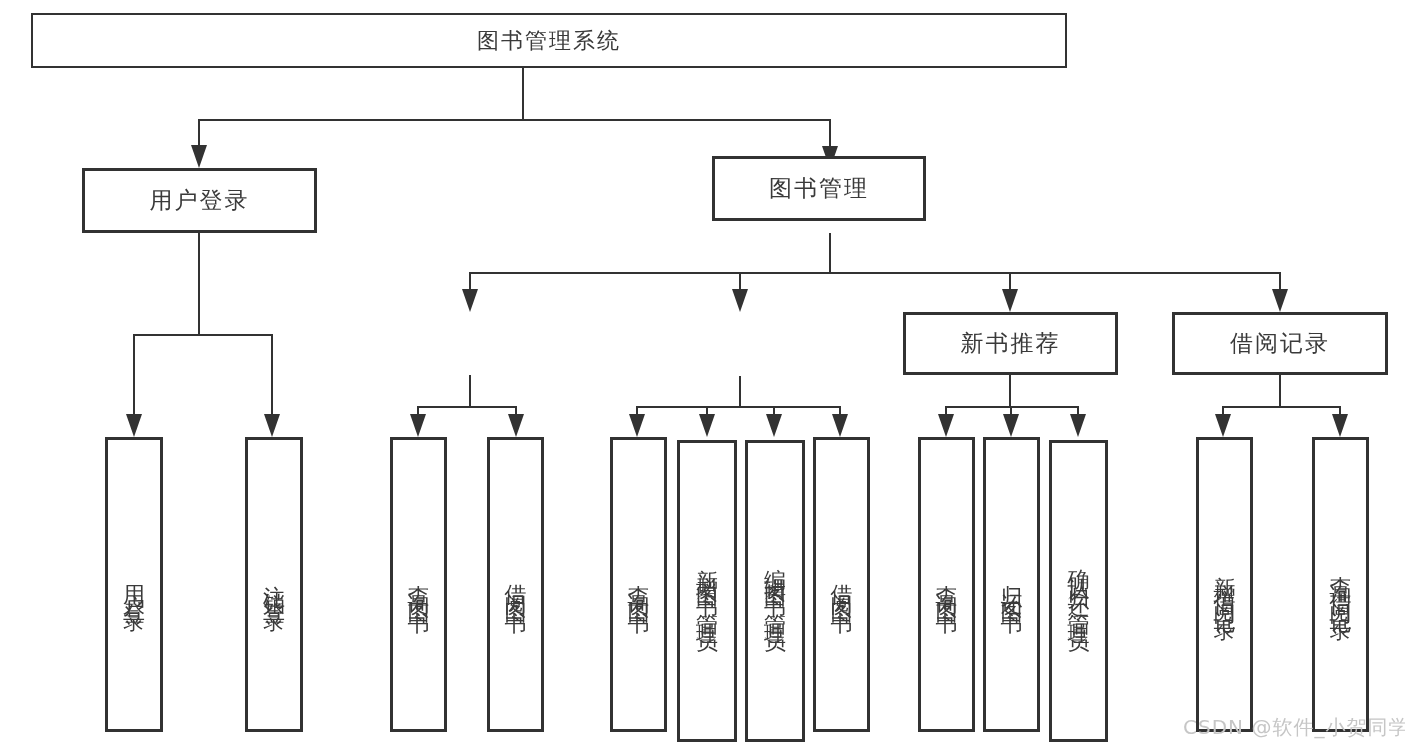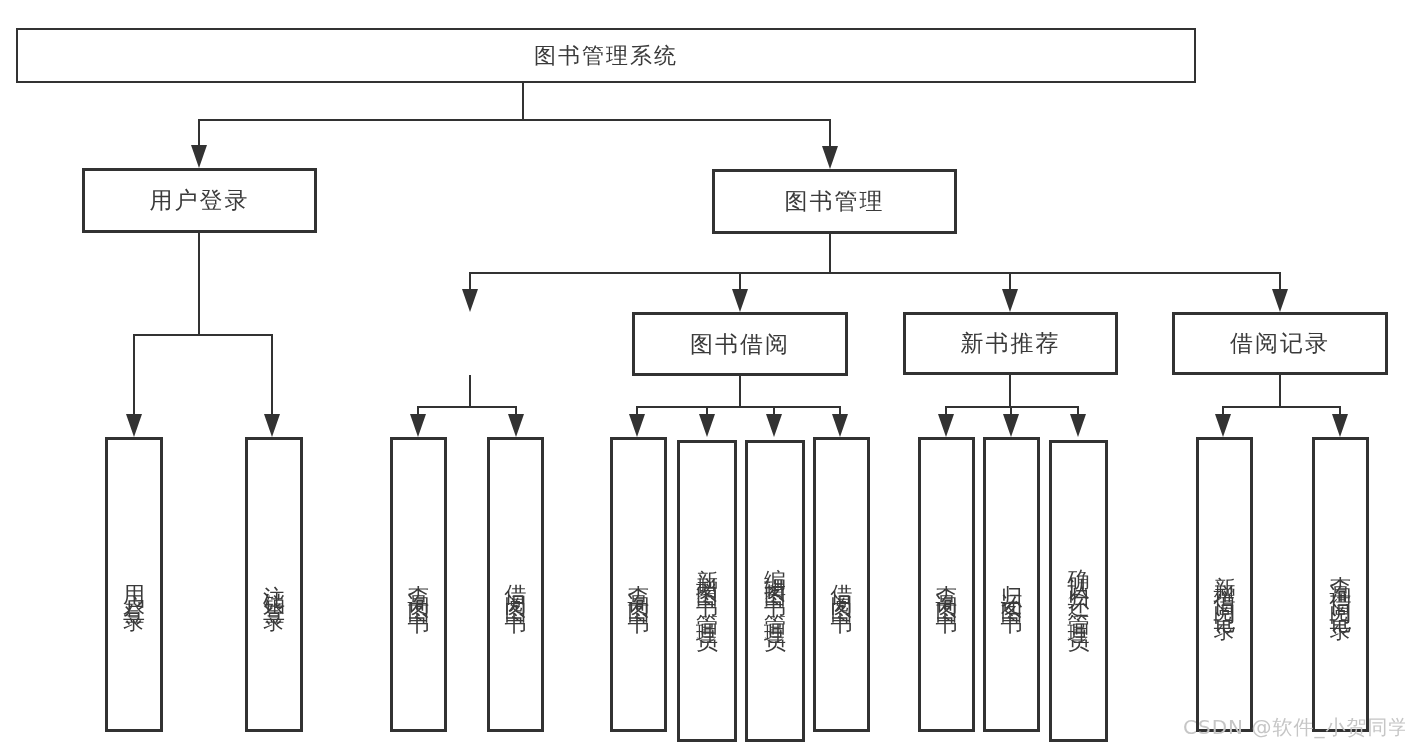--- a/index.html
+++ b/index.html
@@ -51,36 +51,33 @@
     letter-spacing: 1px;
     white-space: nowrap;
     z-index: 5;
   }
 </style>
 </head>
 <body>
 
 <div id="stage">
 
-  <div class="box root" style="left:16px; top:13px; width:1180px; height:55px;margin-top:15px;">
+  <div class="box root" style="left:31px; top:13px; width:1036px; height:55px;">
     <span class="htext">图书管理系统</span>
   </div>
 
   <div class="box" style="left:82px; top:168px; width:235px; height:65px;">
     <span class="htext">用户登录</span>
   </div>
 
-  <div class="box" style="left:712px; top:169px; width:245px; height:65px;">
+  <div class="box" style="left:712px; top:156px; width:214px; height:65px;">
     <span class="htext">图书管理</span>
   </div>
 
 
-  <div class="box" style="left:632px; top:312px; width:216px; height:64px;">
-    <span class="htext">图书借阅</span>
-  </div>
 
   <div class="box" style="left:903px; top:312px; width:215px; height:63px;">
     <span class="htext">新书推荐</span>
   </div>
 
   <div class="box" style="left:1172px; top:312px; width:216px; height:63px;">
     <span class="htext">借阅记录</span>
   </div>
 
   <div class="box" style="left:105px; top:437px; width:58px; height:295px;">

